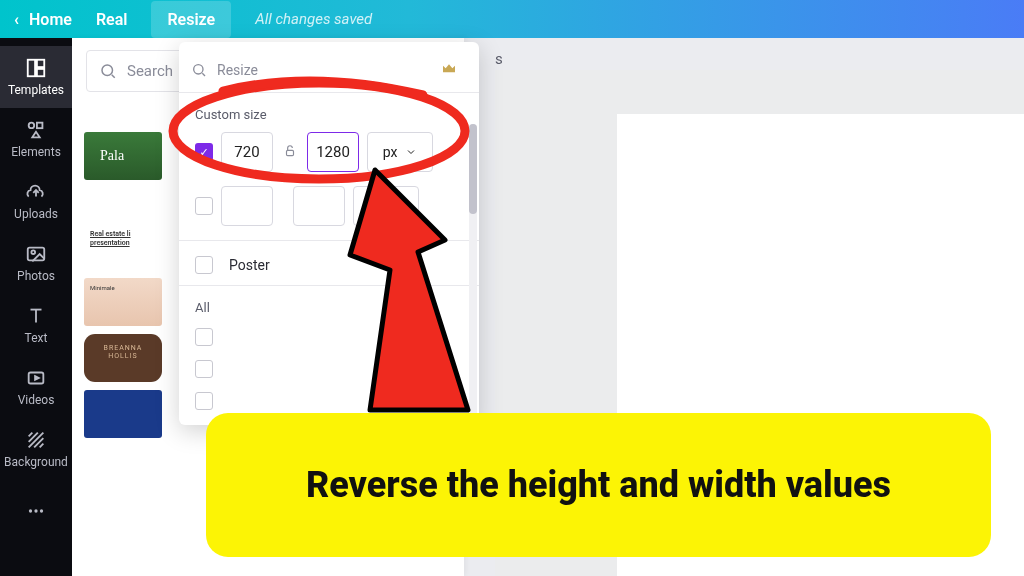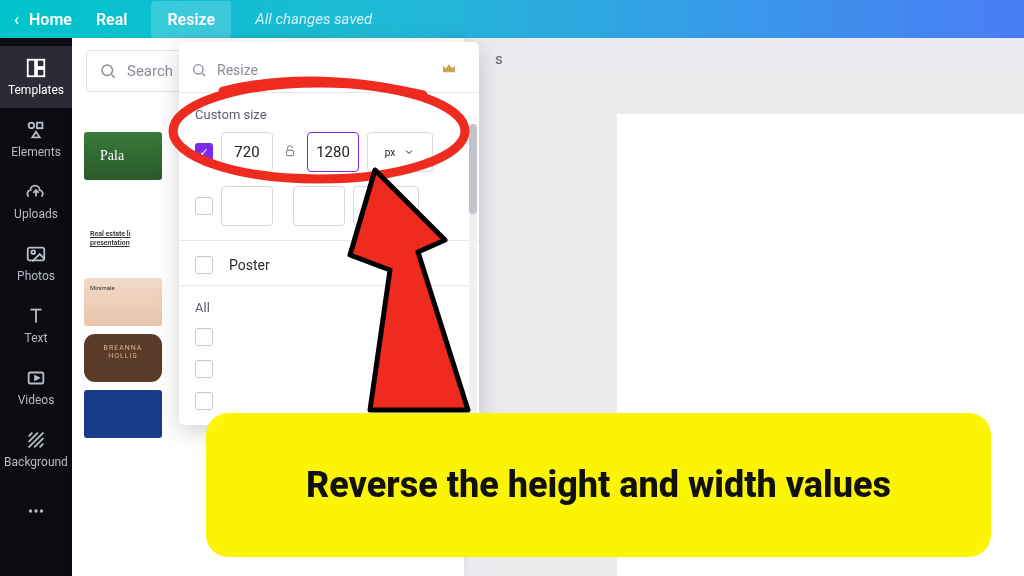--- a/index.html
+++ b/index.html
@@ -41,21 +41,21 @@
   .dropdown .dsearch svg { width:16px; height:16px; margin-right:10px; }
   .dropdown .dsearch .crown { margin-left:auto; color:#c9a855; }
   .dropdown hr { border:none; border-top:1px solid #e8e8ec; margin:4px 0 8px; }
   .dropdown .sect { font-size:13px; color:#5a5c6a; padding:6px 16px 6px; }
   .dropdown .sizerow { display:flex; align-items:center; gap:8px; padding:4px 16px 10px; }
   .dropdown .ck { width:18px; height:18px; border-radius:3px; background:#7d2ae8; display:flex; align-items:center; justify-content:center; color:#fff; font-size:11px; }
   .dropdown .ck.empty { background:#fff; border:1px solid #c8c8d0; }
   .dropdown .num { width:52px; height:40px; border:1px solid #d8d8e0; border-radius:4px; text-align:center; font-size:15px; color:#222; }
   .dropdown .num.active { border:1.5px solid #7d2ae8; }
   .dropdown .lock { color:#8a8c99; padding:0 2px; }
-  .dropdown .unit { width:66px; height:40px; border:1px solid #d8d8e0; border-radius:4px; display:flex; align-items:center; justify-content:center; gap:8px; font-size:10px; color:#222; }
+  .dropdown .unit { width:66px; height:40px; border:1px solid #d8d8e0; border-radius:4px; display:flex; align-items:center; justify-content:center; gap:8px; font-size:14px; color:#222; }
   .dropdown .opt { display:flex; align-items:center; gap:16px; padding:7px 16px; font-size:14px; color:#2a2b34; }
   .dropdown .scroll-track { position:absolute; right:2px; top:82px; bottom:8px; width:8px; background:#f0f0f3; border-radius:4px; }
   .dropdown .scroll-thumb { position:absolute; right:2px; top:82px; width:8px; height:90px; background:#c2c2cc; border-radius:4px; }
 
   
   .canvas { position:absolute; left:495px; top:70px; right:0; bottom:0; background:#ebeced; }
   .page { position:absolute; left:122px; top:44px; width:410px; height:470px; background:#fff; }
 
   
   .circle { position:absolute; left:163px; top:73px; width:312px; height:116px; z-index:9; pointer-events:none; }

